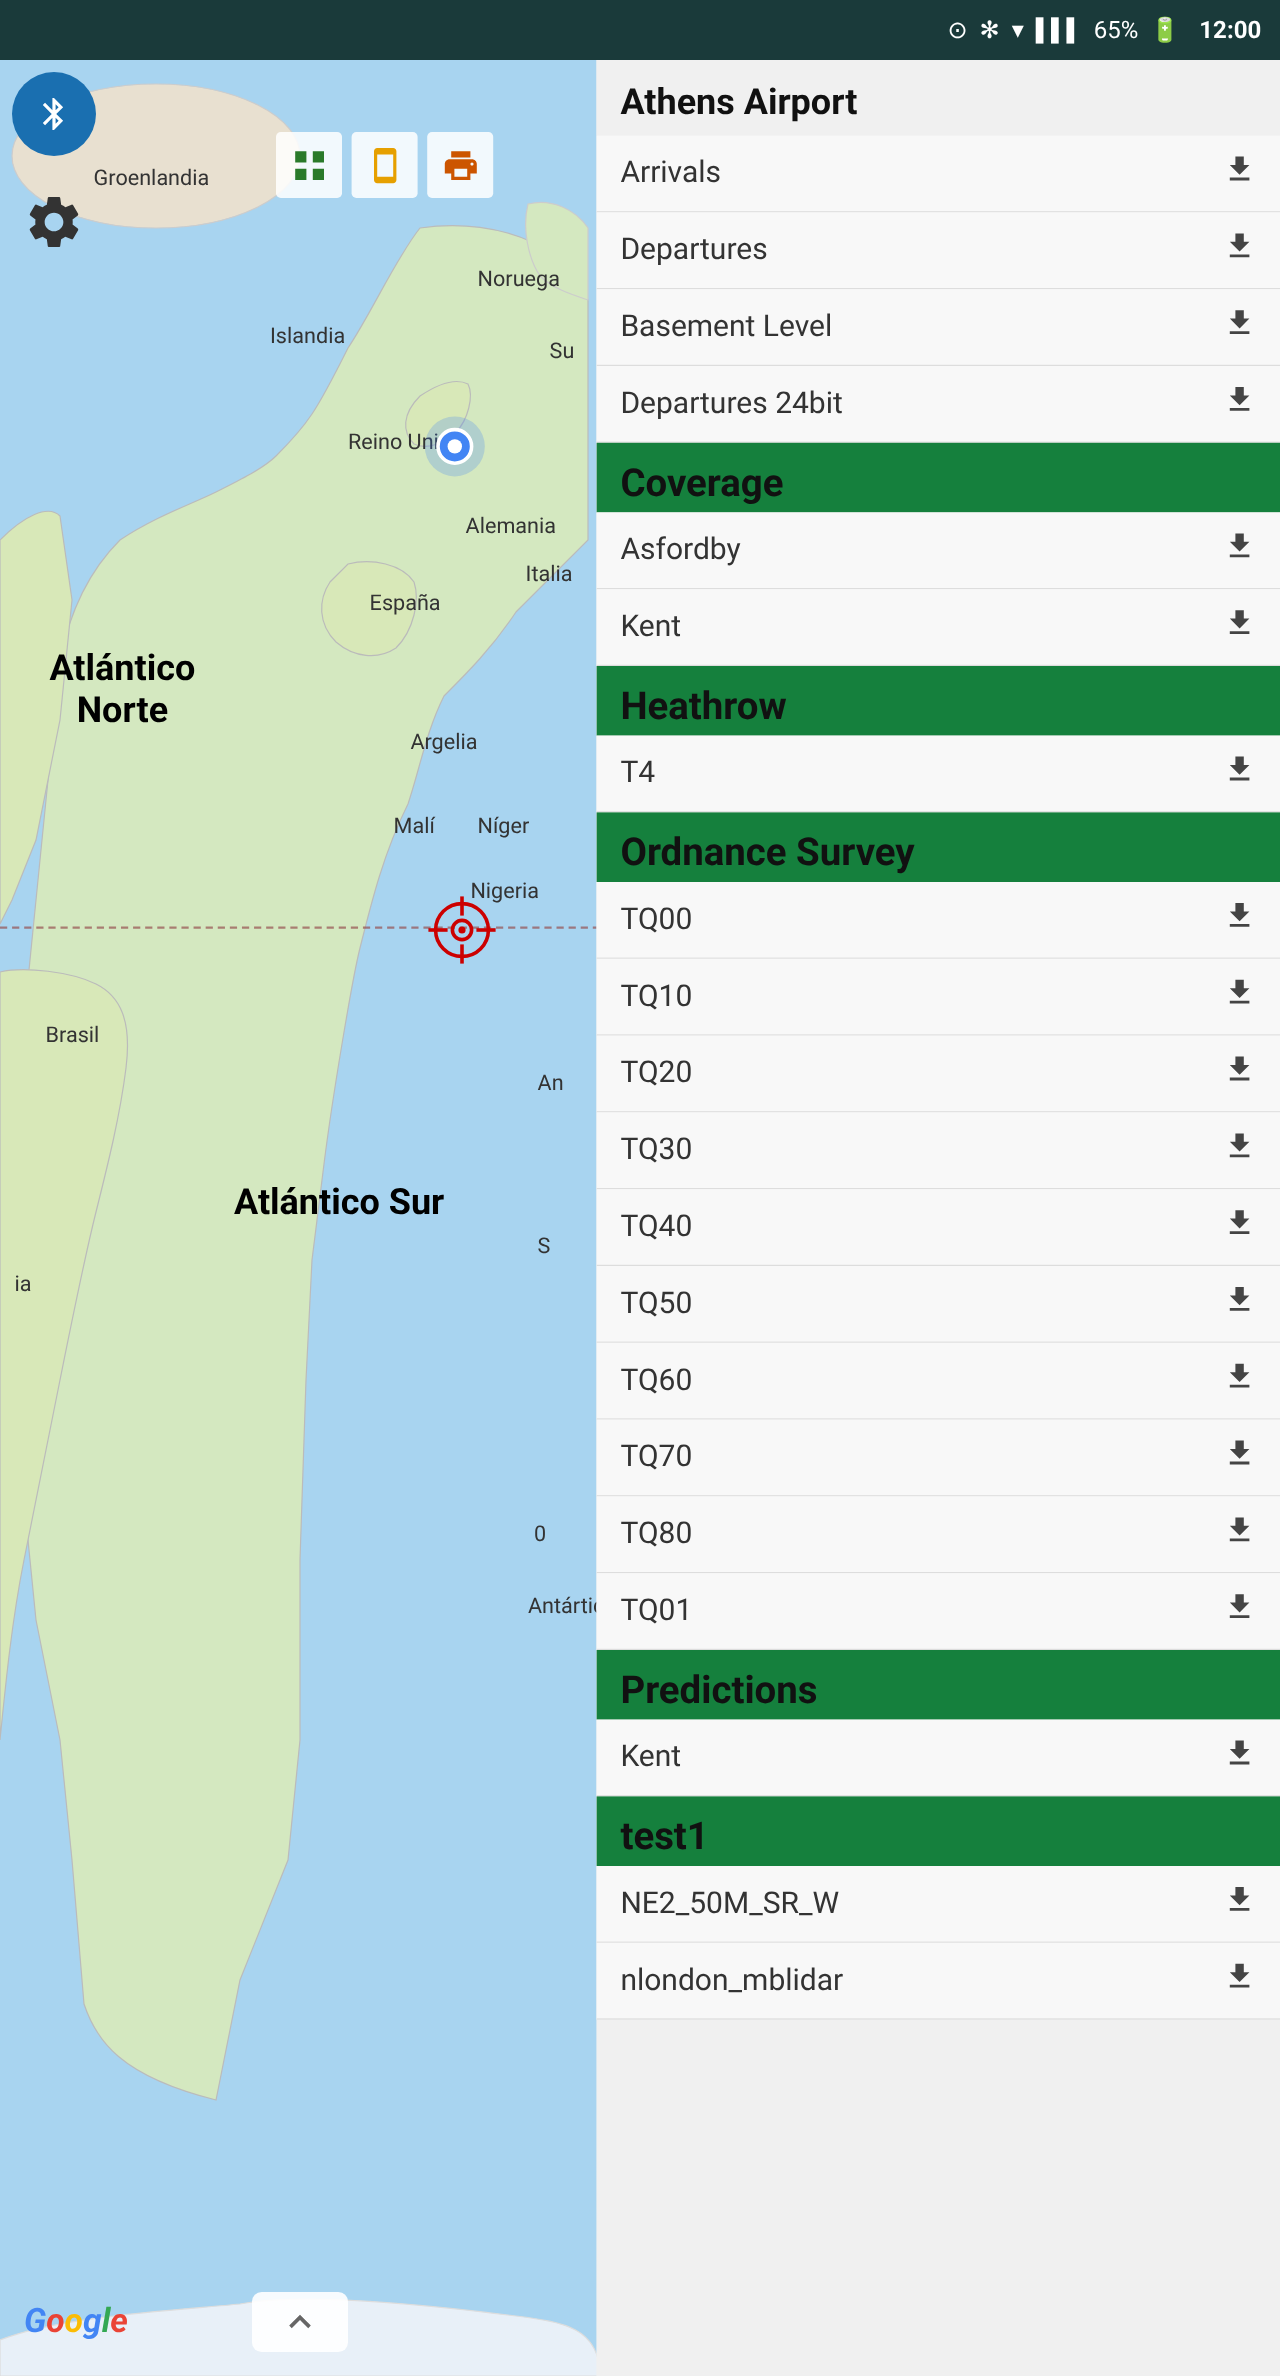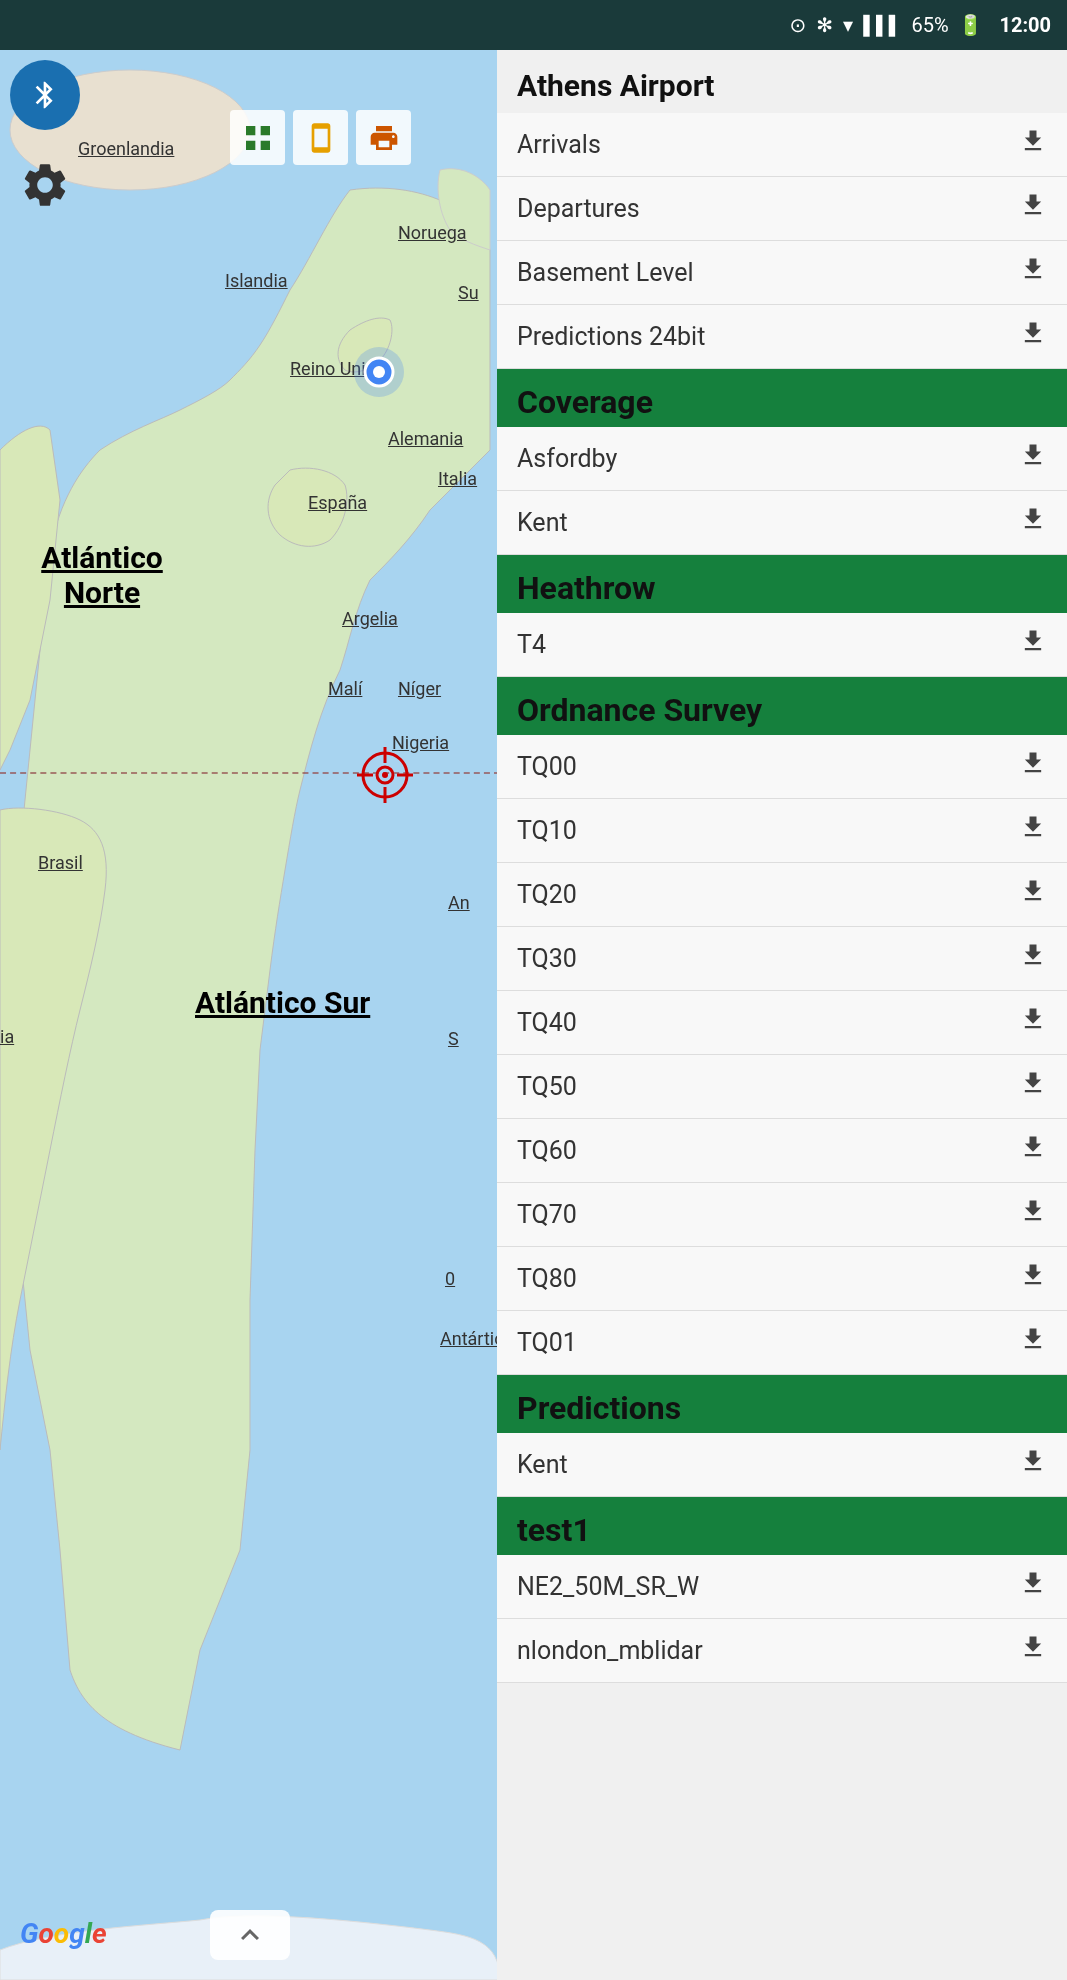--- a/index.html
+++ b/index.html
@@ -222,21 +222,20 @@
       color: #444;
     }
 
     
     .map-label {
       position: absolute;
       color: #333;
       font-size: 18px;
       z-index: 3;
       pointer-events: none;
-      text-decoration: underline;
     }
     .map-label-ocean-large {
       color: #000000;
       font-size: 30px;
       font-weight: bold;
     }
 
     
     .side-panel::-webkit-scrollbar { width: 6px; }
     .side-panel::-webkit-scrollbar-thumb { background: #aaa; border-radius: 3px; }
@@ -301,21 +300,21 @@
   <span class="map-label" style="top:308px;left:290px;">Reino Unido</span>
   <span class="map-label" style="top:378px;left:388px;">Alemania</span>
   <span class="map-label" style="top:418px;left:438px;">Italia</span>
   <span class="map-label" style="top:442px;left:308px;">España</span>
   <span class="map-label" style="top:558px;left:342px;">Argelia</span>
   <span class="map-label" style="top:628px;left:328px;">Malí</span>
   <span class="map-label" style="top:628px;left:398px;">Níger</span>
   <span class="map-label" style="top:682px;left:392px;">Nigeria</span>
   <span class="map-label" style="top:842px;left:448px;">An</span>
   <span class="map-label" style="top:802px;left:38px;">Brasil</span>
-  <span class="map-label" style="top:976px;left:0;">ia</span>
+  <span class="map-label" style="top:1010px;left:0;padding-left:12px;">ia</span>
   <span class="map-label" style="top:978px;left:448px;">S</span>
   <span class="map-label" style="top:1218px;left:445px;">0</span>
   <span class="map-label" style="top:1278px;left:440px;">Antártico</span>
 
   <span class="map-label map-label-ocean-large" style="top:490px;left:22px;text-align:center;width:160px;">Atlántico<br>Norte</span>
   <span class="map-label map-label-ocean-large" style="top:935px;left:195px;">Atlántico Sur</span>
 
   <div class="dashed-line"></div>
 
   <div class="blue-dot">
@@ -396,21 +395,21 @@
           <path d="M19 9h-4V3H9v6H5l7 7 7-7zM5 18v2h14v-2H5z"></path>
         </svg></span>
     </div>
     <div class="panel-item">
       <span class="panel-item-label">Basement Level</span>
       <span class="panel-item-download"><svg viewBox="0 0 24 24" width="28" height="28" fill="#444" xmlns="http://www.w3.org/2000/svg">
           <path d="M19 9h-4V3H9v6H5l7 7 7-7zM5 18v2h14v-2H5z"></path>
         </svg></span>
     </div>
     <div class="panel-item">
-      <span class="panel-item-label">Predictions 24bit</span>
+      <span class="panel-item-label">Departures 24bit</span>
       <span class="panel-item-download"><svg viewBox="0 0 24 24" width="28" height="28" fill="#444" xmlns="http://www.w3.org/2000/svg">
           <path d="M19 9h-4V3H9v6H5l7 7 7-7zM5 18v2h14v-2H5z"></path>
         </svg></span>
     </div>
     <div class="panel-section-header">Coverage</div>
     <div class="panel-item">
       <span class="panel-item-label">Asfordby</span>
       <span class="panel-item-download"><svg viewBox="0 0 24 24" width="28" height="28" fill="#444" xmlns="http://www.w3.org/2000/svg">
           <path d="M19 9h-4V3H9v6H5l7 7 7-7zM5 18v2h14v-2H5z"></path>
         </svg></span>

